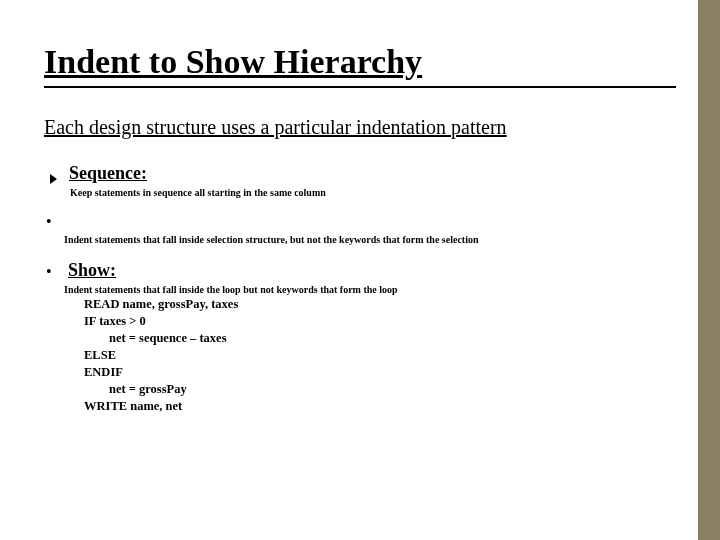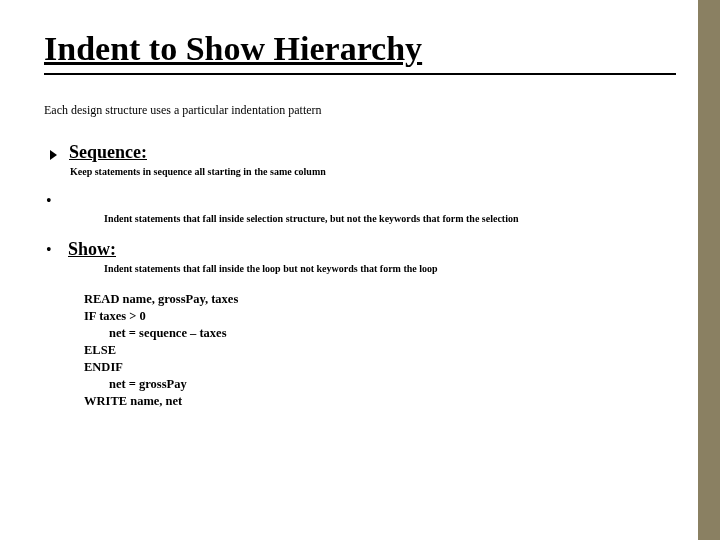--- a/index.html
+++ b/index.html
@@ -10,49 +10,50 @@
     background: #ffffff;
     font-family: Georgia, "Times New Roman", serif;
     color: #000000;
     overflow: hidden;
   }
   .slide {
     position: relative;
     width: 720px;
     height: 540px;
     box-sizing: border-box;
-    padding: 30px 44px 0 44px;
+    padding: 43px 44px 0 44px;
   }
   .side-bar {
     position: absolute;
     top: 0;
     right: 0;
     width: 22px;
     height: 540px;
     background: #8a8062;
   }
   .title {
     font-size: 34px;
     font-weight: bold;
     text-decoration: underline;
     border-bottom: 2px solid #000;
     padding-bottom: 6px;
     margin: 0 0 28px 0;
     line-height: 1.1;
   }
   .intro {
-    font-size: 12px;
+    font-size: 20px;
     margin: 0 0 24px 0;
+    text-decoration: underline;
   }
   .sec {
     margin-bottom: 14px;
   }
   .sec-row {
     display: flex;
-    align-items: center;
+    align-items: flex-end;
   }
   .bullet-arrow {
     width: 0; height: 0;
     border-top: 5px solid transparent;
     border-bottom: 5px solid transparent;
     border-left: 7px solid #000;
     margin: 4px 12px 0 6px;
     flex-shrink: 0;
   }
   .bullet-dot {
@@ -67,26 +68,26 @@
     font-weight: bold;
     text-decoration: underline;
   }
   .sec-body {
     font-size: 10px;
     font-weight: bold;
     margin-left: 26px;
     margin-top: 2px;
     line-height: 1.3;
   }
-  .sec-body.indent1 { margin-left: 60px; }
+  .sec-body.indent1 { margin-left: 20px; }
   .code-block {
     font-size: 12.5px;
     font-weight: bold;
     margin-left: 40px;
-    margin-top: 16px;
+    margin-top: 0;
     line-height: 1.35;
   }
   .code-line { white-space: pre; }
 </style>
 </head>
 <body>
 
 <div class="slide">
   <div class="side-bar"></div>
 

